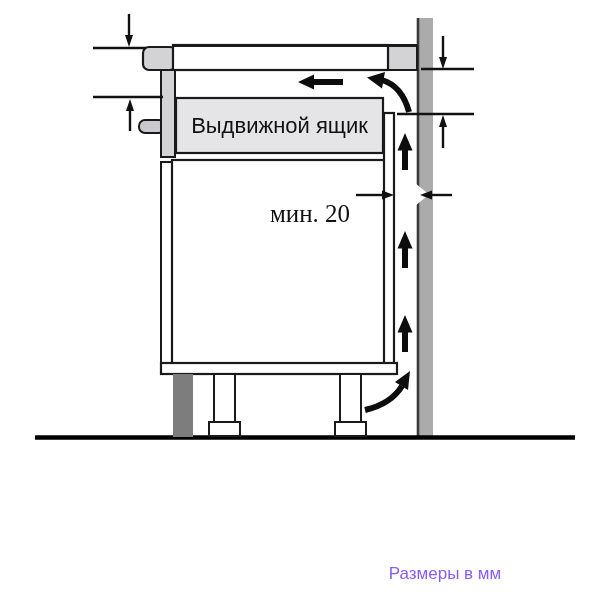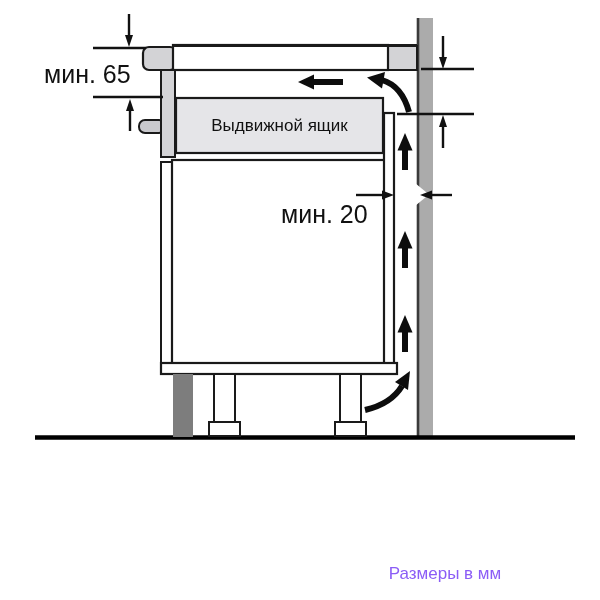--- a/index.html
+++ b/index.html
@@ -8,21 +8,21 @@
     font-family:"Liberation Sans","DejaVu Sans",sans-serif;overflow:hidden;
   }
   .canvas svg{position:absolute;left:0;top:0;}
   .label{
     position:absolute;color:#111;white-space:nowrap;line-height:1.05;
   }
   .dim-label{font-size:25px;}
   .drawer-label{
     position:absolute;left:176px;top:98px;width:207px;height:55px;
     display:flex;align-items:center;justify-content:center;
-    font-size:17px;color:#111;white-space:nowrap;
+    font-size:22px;color:#111;white-space:nowrap;
   }
   .units-label{
     position:absolute;left:300px;top:564px;width:290px;text-align:center;
     font-size:17px;color:#8b5cf6;
   }
 </style>
 </head>
 <body>
 
 <div class="canvas">
@@ -86,18 +86,17 @@
     <line x1="397" y1="114" x2="474" y2="114" stroke="#111" stroke-width="2.4"></line>
     <polygon points="439,127 447,127 443,115" fill="#111"></polygon>
     <line x1="443" y1="126" x2="443" y2="148" stroke="#111" stroke-width="2.4"></line>
 
     <line x1="356" y1="195" x2="383" y2="195" stroke="#111" stroke-width="2.4"></line>
     <polygon points="382,190.5 382,199.5 394,195" fill="#111"></polygon>
     <line x1="452" y1="195" x2="431" y2="195" stroke="#111" stroke-width="2.4"></line>
     <polygon points="432,190.5 432,199.5 420,195" fill="#111"></polygon>
   </svg>
 
-  <div class="label dim-label" style="left:44px;top:61px;">мин. 65</div>
-  <div class="label dim-label" style="left:281px;top:201px;">мин. 20</div>
+  <div class="label dim-label" style="left:270px;top:201px;font-family:Liberation Serif, serif;">мин. 20</div>
   <div class="drawer-label">Выдвижной ящик</div>
   <div class="units-label">Размеры в мм</div>
 
 </div>
 
 </body></html>

